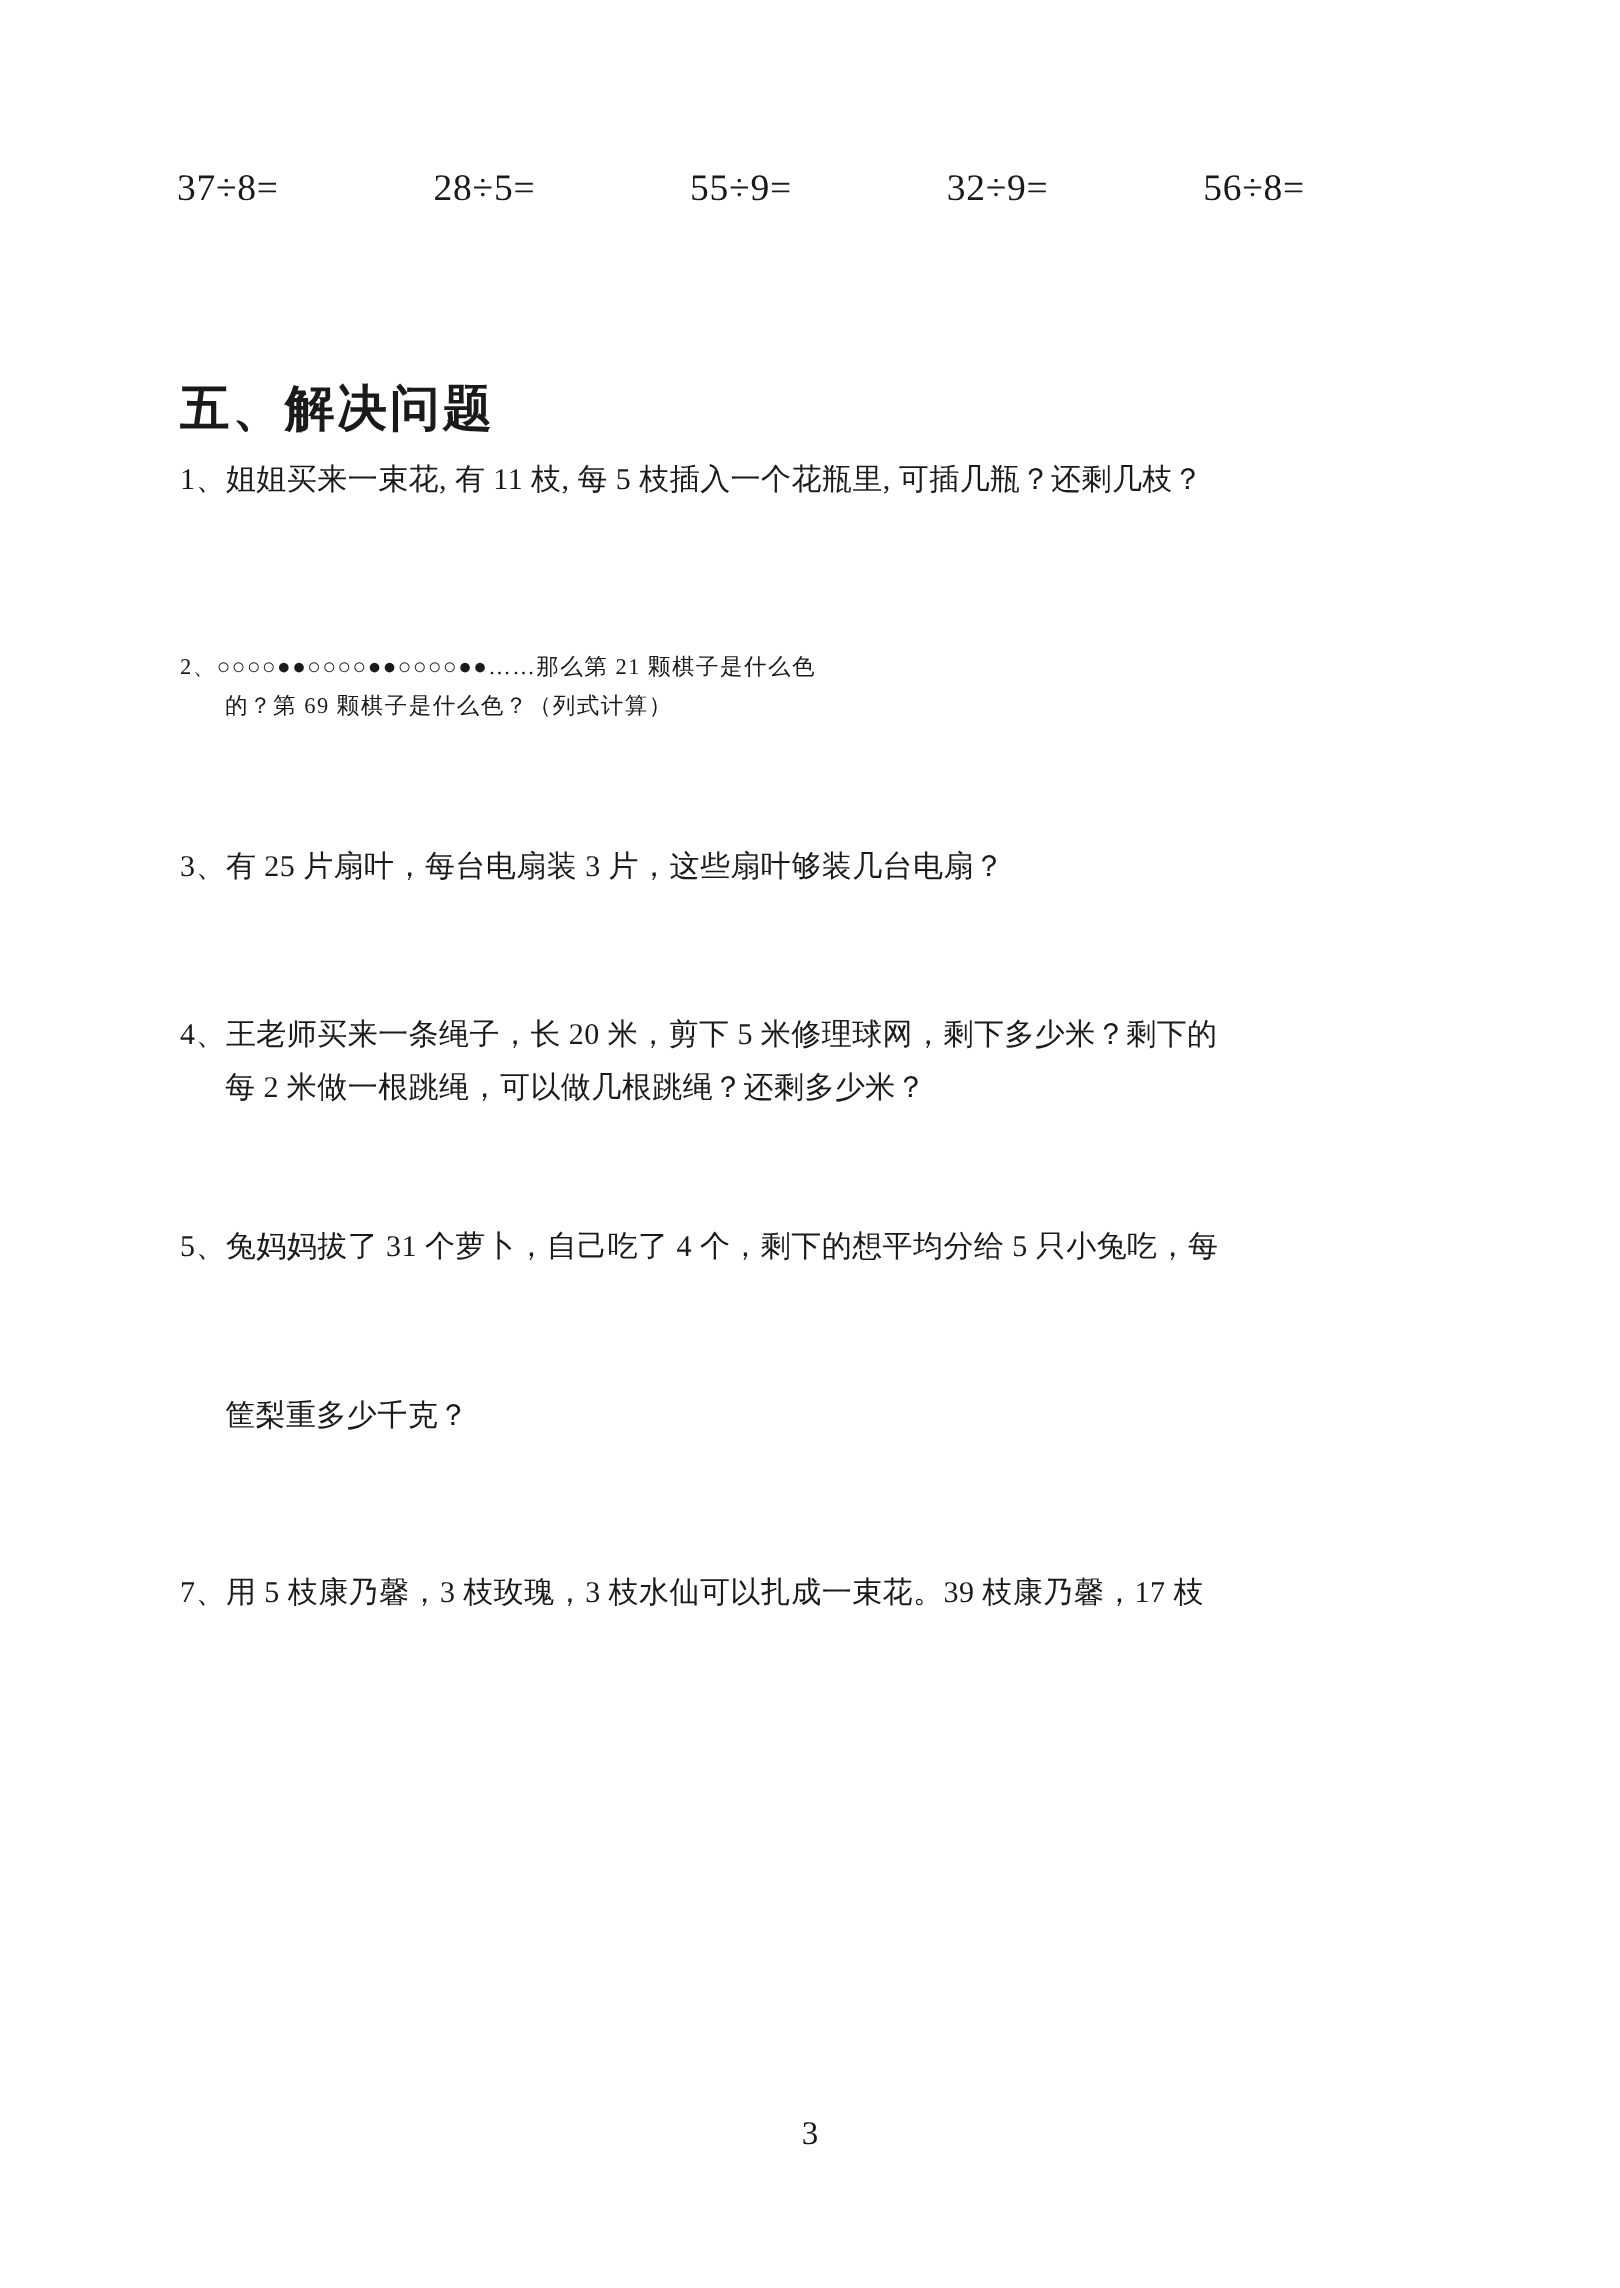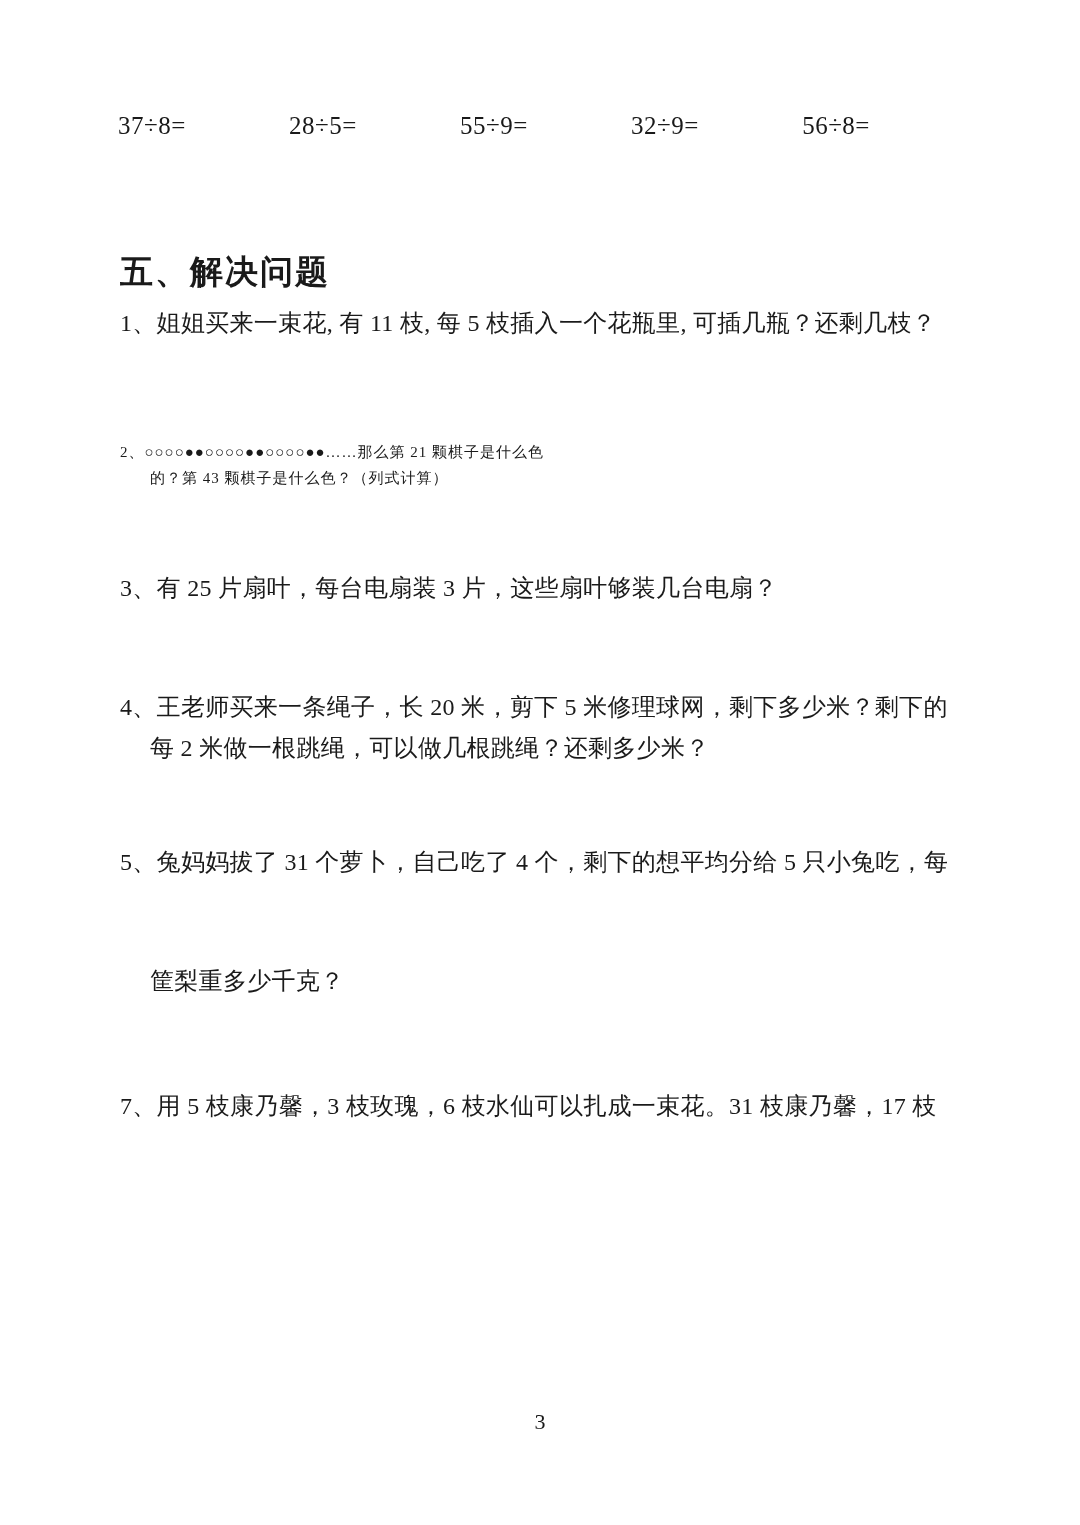--- a/index.html
+++ b/index.html
@@ -47,21 +47,21 @@
     font-family: "Liberation Serif", "DejaVu Serif", serif;
   }
   
   .questions {
     position: absolute;
     top: 303px;
     left: 120px;
     width: 842px;
   }
   .q {
-    font-size: 24px;
+    font-size: 20px;
     line-height: 1.72;
     text-align: justify;
     margin: 0;
     letter-spacing: 0.3px;
   }
   .q .wrap2 {
     display: block;
     padding-left: 30px;
   }
   .spacer-1 { height: 96px; }
@@ -100,21 +100,21 @@
 
   <div class="questions">
 
     <p class="q">
       <span>1、姐姐买来一束花, 有 11 枝, 每 5 枝插入一个花瓶里, 可插几瓶？还剩几枝？</span>
     </p>
     <div class="spacer-1"></div>
 
     <p class="q beads">
       <span>2、○○○○●●○○○○●●○○○○●●……那么第 21 颗棋子是什么色</span>
-      <span class="wrap2">的？第 43 颗棋子是什么色？（列式计算）</span>
+      <span class="wrap2">的？第 69 颗棋子是什么色？（列式计算）</span>
     </p>
     <div class="spacer-2"></div>
 
     <p class="q">
       <span>3、有 25 片扇叶，每台电扇装 3 片，这些扇叶够装几台电扇？</span>
     </p>
     <div class="spacer-3"></div>
 
     <p class="q">
       <span>4、王老师买来一条绳子，长 20 米，剪下 5 米修理球网，剩下多少米？剩下的</span>
@@ -126,20 +126,20 @@
       <span>5、兔妈妈拔了 31 个萝卜，自己吃了 4 个，剩下的想平均分给 5 只小兔吃，每</span>
     </p>
     <div class="spacer-5"></div>
 
     <p class="q">
       <span class="wrap2">筐梨重多少千克？</span>
     </p>
     <div class="spacer-6"></div>
 
     <p class="q">
-      <span>7、用 5 枝康乃馨，3 枝玫瑰，6 枝水仙可以扎成一束花。31 枝康乃馨，17 枝</span>
+      <span>7、用 5 枝康乃馨，3 枝玫瑰，3 枝水仙可以扎成一束花。39 枝康乃馨，17 枝</span>
     </p>
 
   </div>
 
   <div class="page-number">3</div>
 
 </div>
 
 </body></html>

